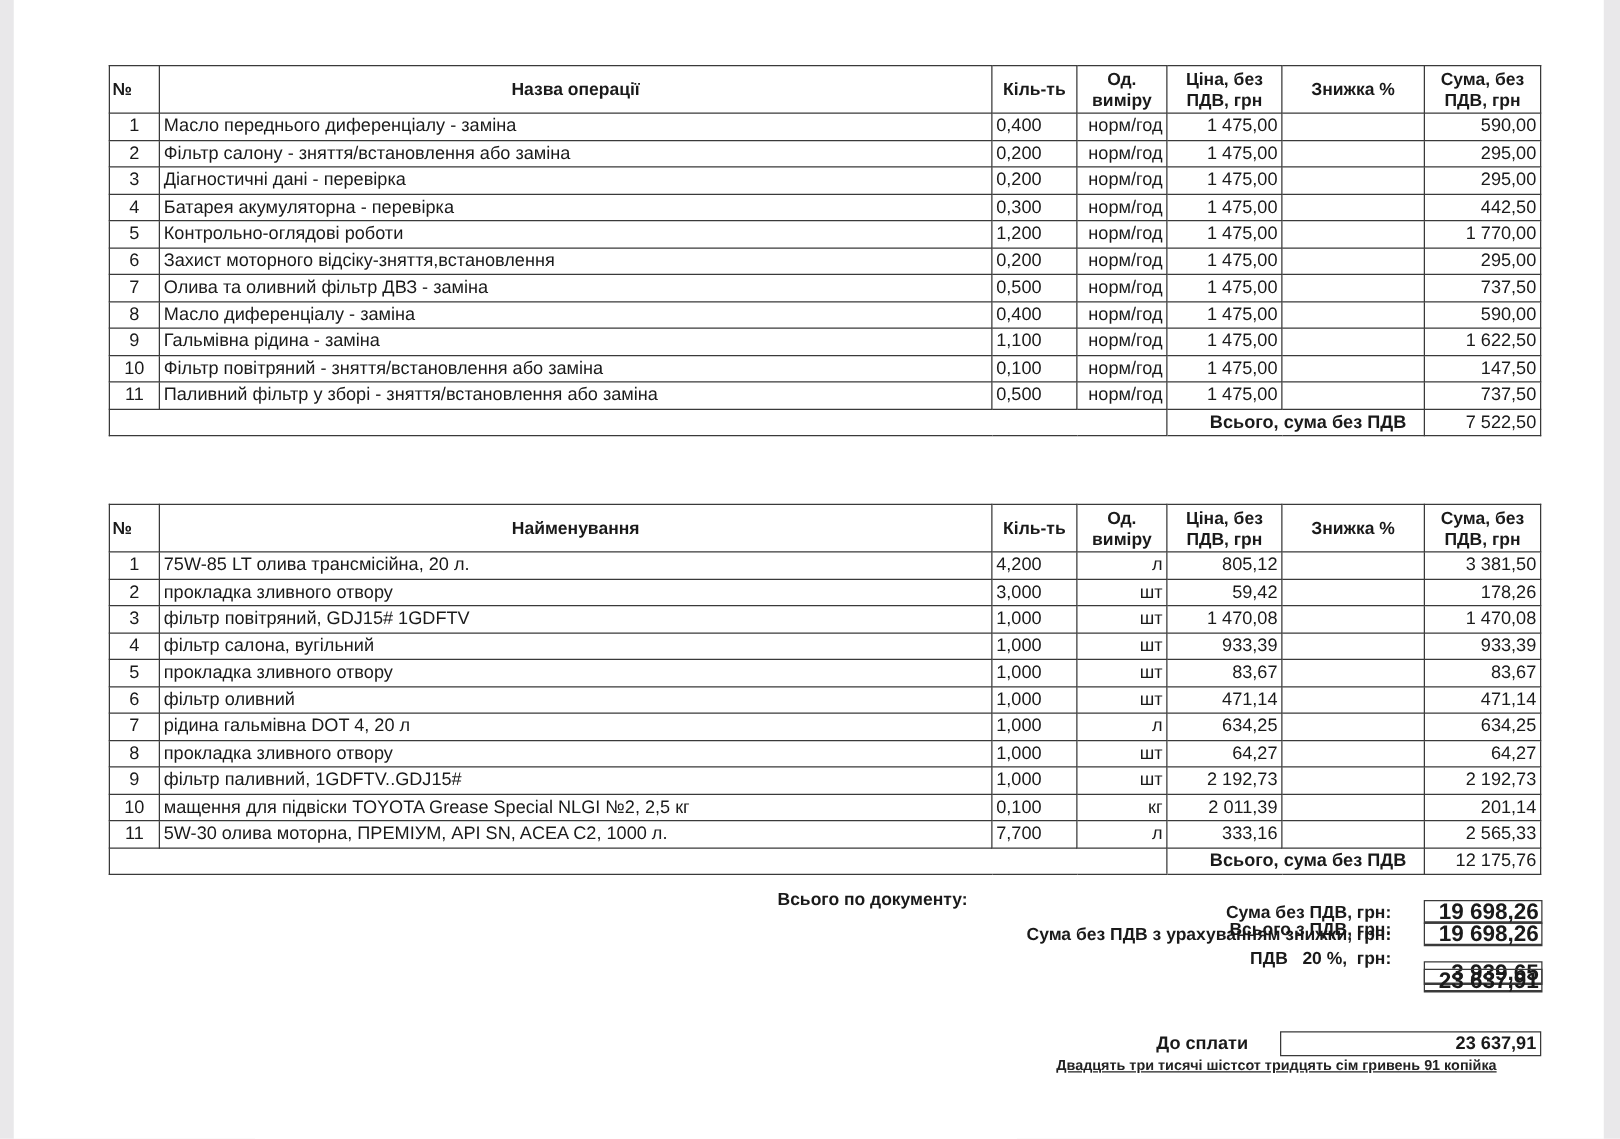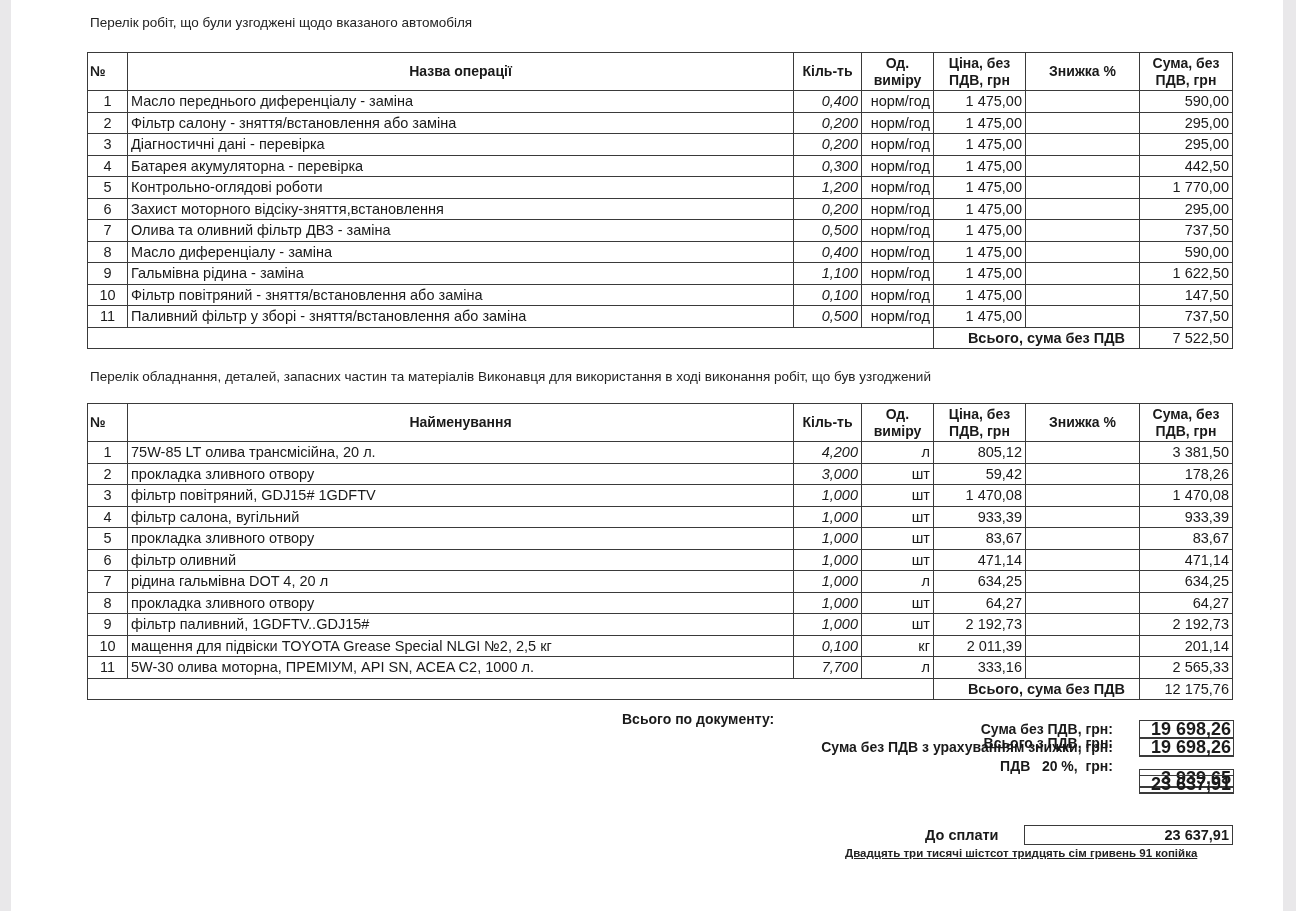--- a/index.html
+++ b/index.html
@@ -27,21 +27,21 @@
       padding: 0 3px; height: 20.5px; line-height: 20px;
       white-space: nowrap; overflow: hidden;
     }
     table.grid th {
       font-weight: bold; font-size: 14px; line-height: 17px; height: 37px;
       padding: 0 2px;
     }
     table.grid th.num-h { text-align: left; }
     .c-num { text-align: center; }
     .c-name { text-align: left; margin-top: 34px; }
-    .c-qty { text-align: right; font-style: italic; }
+    .c-qty { text-align: left; }
     .c-unit { text-align: right; }
     .c-price { text-align: right; }
     .c-disc { text-align: right; }
     .c-sum { text-align: right; }
     tr.total td { border-top: 1.4px solid #3a3a3a; }
     tr.total td.blank { border-left: 1.4px solid #3a3a3a; border-right: 1.4px solid #3a3a3a; }
 
     .summary { position: absolute; font-size: 14px; font-weight: bold; white-space: nowrap; }
     .summary-title { left: 611px; top: 711px; }
     .sum-row { position: absolute; right: 170px; font-size: 14px; font-weight: bold; white-space: nowrap; }
@@ -60,21 +60,20 @@
     .pay-words {
       position: absolute; left: 834px; top: 847px; font-size: 11.5px; font-weight: bold;
       text-decoration: underline; white-space: nowrap; color: #222;
     }
   </style>
 </head>
 <body>
 
 <div class="page">
 
-  <div class="caption" style="top:15px;">Перелік робіт, що були узгоджені щодо вказаного автомобіля</div>
 
   <table class="grid" id="works-table" style="top:52px;">
     <colgroup>
       <col style="width:40px">
         <col style="width:666px">
         <col style="width:68px">
         <col style="width:72px">
       <col style="width:92px">
         <col style="width:114px">
         <col style="width:93px">
@@ -193,21 +192,20 @@
       </tbody>
     <tfoot>
       <tr class="total">
         <td class="blank" colspan="4" style="border-right:none;"></td>
         <td colspan="2" style="font-weight: bold; text-align: right; padding-right: 14px; border-left: 1.4px solid rgb(58, 58, 58);">Всього, сума без ПДВ</td>
         <td class="c-sum">7 522,50</td>
       </tr>
     </tfoot>
   </table>
 
-  <div class="caption" style="top:369px;">Перелік обладнання, деталей, запасних частин та матеріалів Виконавця для використання в ході виконання робіт, що був узгоджений</div>
 
   <table class="grid" id="parts-table" style="top:403px;">
     <colgroup>
       <col style="width:40px">
         <col style="width:666px">
         <col style="width:68px">
         <col style="width:72px">
       <col style="width:92px">
         <col style="width:114px">
         <col style="width:93px">

